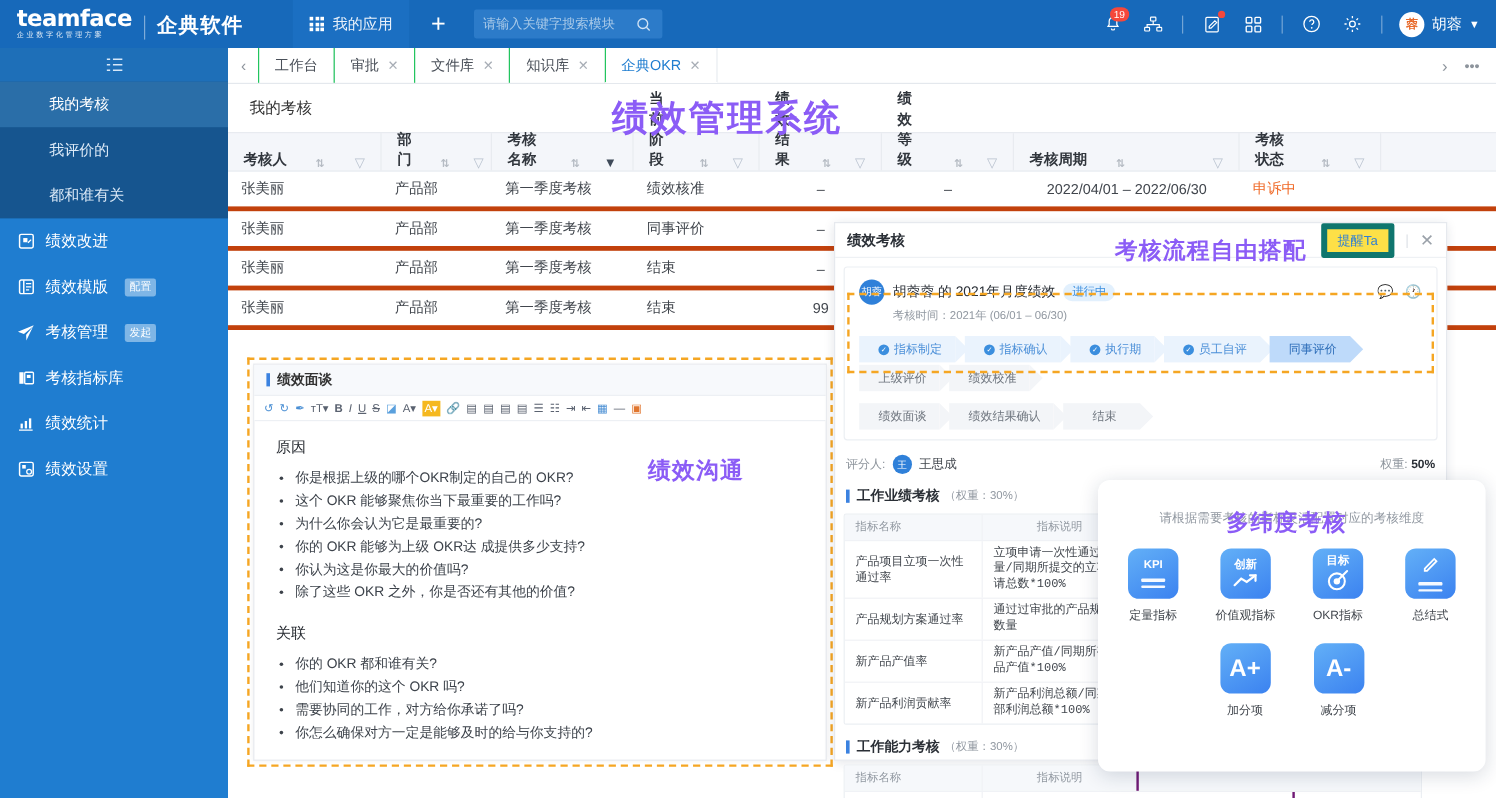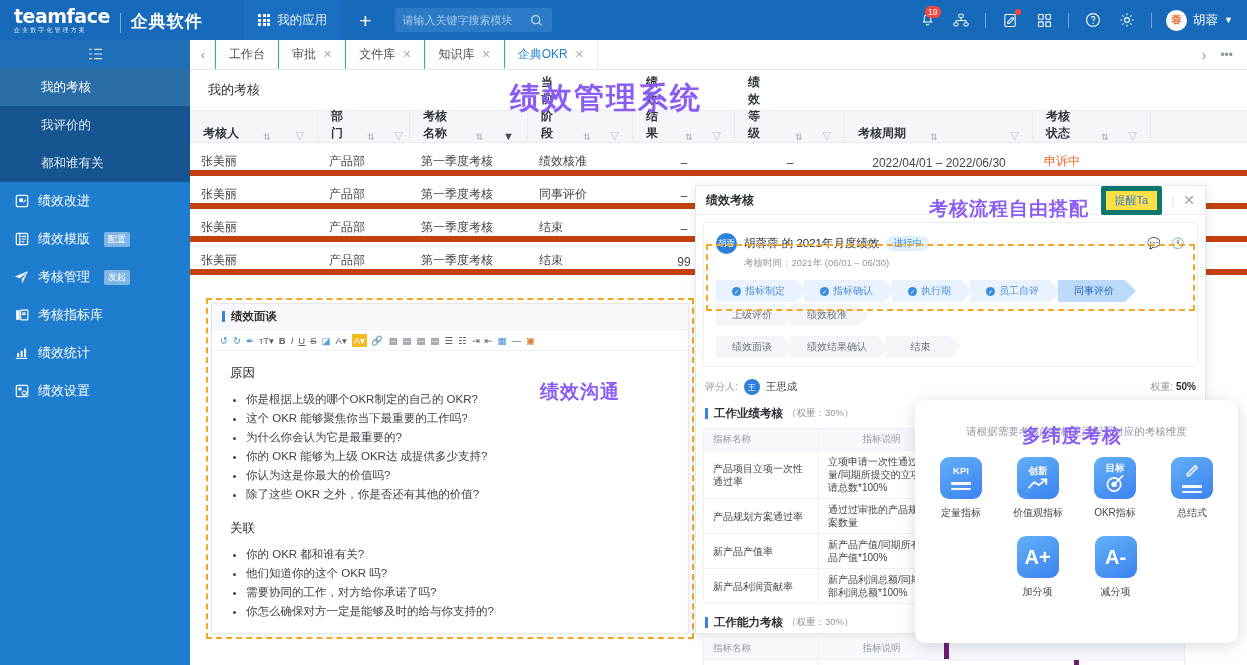--- a/index.html
+++ b/index.html
@@ -121,21 +121,21 @@
   .tbl-head {
     display: flex; height: 33px; background: #f4f6fa; border-top: 1px solid #e8ebf0; border-bottom: 1px solid #e8ebf0;
   }
   .th {
     display: flex; align-items: flex-end; font-size: 12px; color: #31363d; font-weight: bold;
     border-right: 1px solid #e8ebf0; padding: 0 13px; gap: 20px;
   }
   .th .sorts { color: #b6bcc4; font-size: 9px; margin-left: 4px; }
   .th .filt { margin-left: auto; color: #b9c2cf; font-size: 11px; }
   .th .filt.on { color: #3f4a59; }
-  .tr { display: flex; height: 33px; border-bottom: 6px solid #c2410c; align-items: flex-end; }
+  .tr { display: flex; height: 33px; border-bottom: 4px solid #c2410c; }
   .td { display: flex; align-items: center; font-size: 12px; color: #41464d; padding: 0 11px; }
   .td.center { justify-content: center; }
   .status-appeal { color: #f06a28; }
 
   
   .editor-card {
     position: absolute; left: 211px; top: 303px; width: 478px; height: 331px;
     background: #fff; border: 1px solid #e6e9ee;
     box-shadow: 0 1px 4px rgba(0,0,0,.06);
   }
@@ -224,21 +224,21 @@
   .sec-title { display: flex; align-items: center; margin: 11px 2px 7px 2px; }
   .sec-title .t { font-size: 11.5px; font-weight: bold; color: #2a2f36; }
   .sec-title .w { font-size: 9.5px; color: #9198a1; margin-left: 4px; }
 
   .itbl { border: 1px solid #eceff3; border-radius: 2px; width: 482px; }
   .itbl .ih { display: flex; height: 21px; background: #f6f8fb; }
   .itbl .ih div { font-size: 9.5px; color: #9198a1; display: flex; align-items: center; padding: 0 9px; }
   .itbl .ir { display: flex; border-top: 1px solid #f0f2f6; min-height: 25px; }
   .itbl .ir div { font-size: 10px; color: #41464d; display: flex; align-items: center; padding: 4px 9px; line-height: 13px; }
   .c1 { width: 115px; border-right: 1px solid #f0f2f6; }
-  .c2 { width: 130px; border-right: 5px solid #701a75; }
+  .c2 { width: 130px; border-right: 2px solid #701a75; font-family: Liberation Mono, monospace; }
   .c3 { flex: 1; }
 
   
   .dimcard {
     position: absolute; left: 915px; top: 400px; width: 323px; height: 243px;
     background: #fff; border-radius: 10px; box-shadow: 0 3px 16px rgba(20,40,70,.16);
   }
   .dim-sub { text-align: center; font-size: 10.5px; color: #9198a1; padding-top: 25px; }
   .dim-grid { display: flex; justify-content: center; gap: 25px; margin-top: 18px; }
   .dim-grid2 { display: flex; justify-content: center; gap: 26px; margin-top: 16px; }

